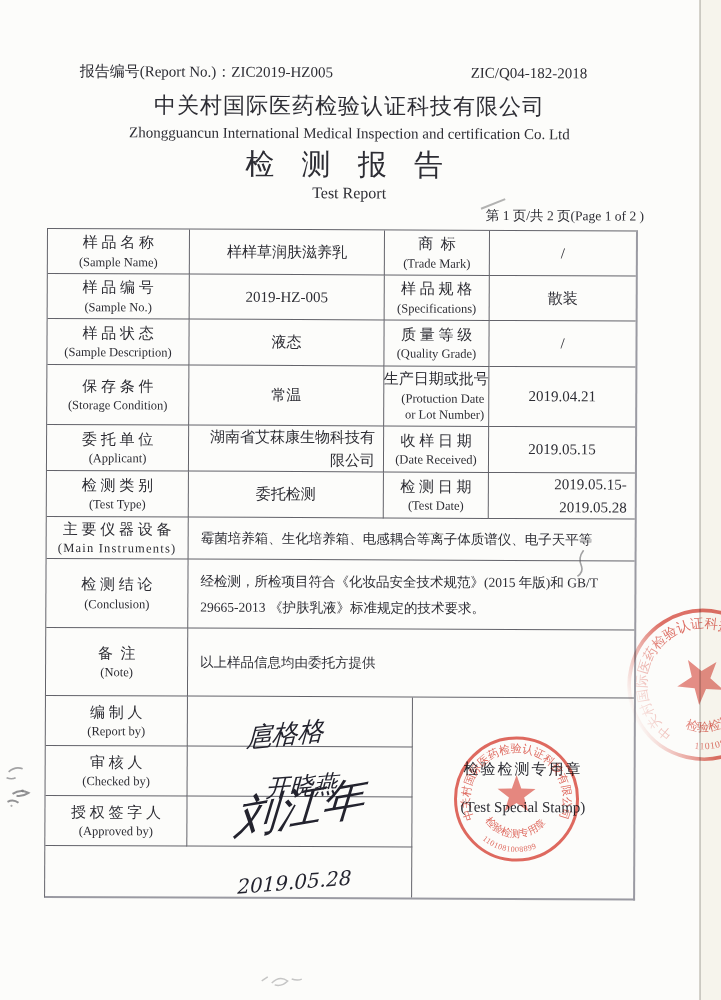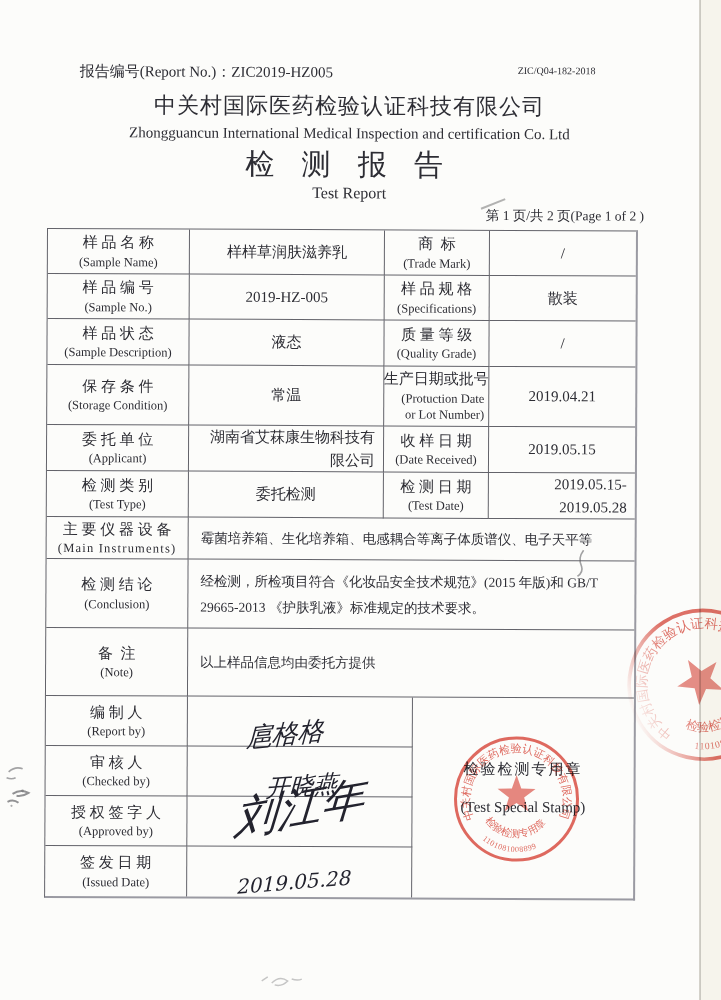--- a/index.html
+++ b/index.html
@@ -6,21 +6,21 @@
     background:#fcfcfa;font-family:"Liberation Serif","DejaVu Serif",serif;}
   .scan{position:relative;width:721px;height:1000px;background:#fcfcfa;}
   
   .edge-strip{position:absolute;top:0;left:701px;width:20px;height:1000px;background:#f6f4ec;}
   .edge-line{position:absolute;top:0;left:699px;width:2px;height:1000px;
     background:linear-gradient(to right,#d8d6cf,#c7c5bd);}
   .content{position:absolute;left:0;top:0;width:721px;height:1000px;
     transform:rotate(0.25deg);transform-origin:60px 0;color:#2d2d34;}
   
   .report-line{position:absolute;left:80px;top:62px;font-size:15px;white-space:nowrap;}
-  .doc-code{position:absolute;left:518px;top:63px;font-size:10px;white-space:nowrap;}
+  .doc-code{position:absolute;left:471px;top:63px;font-size:15px;white-space:nowrap;}
   .company-cn{position:absolute;left:0;top:90px;width:700px;text-align:center;
     font-size:22px;letter-spacing:1px;white-space:nowrap;}
   .company-en{position:absolute;left:0;top:124px;width:700px;text-align:center;font-size:15px;}
   .title-cn{position:absolute;left:0;top:144px;width:700px;text-align:center;
     font-size:29px;letter-spacing:10px;white-space:pre;}
   .title-en{position:absolute;left:0;top:183px;width:700px;text-align:center;font-size:16px;}
   .page-ind{position:absolute;left:0;top:205px;width:645px;text-align:right;font-size:13.5px;}
   
   .tbl{position:absolute;left:48px;top:228px;width:588px;
     border:1px solid #63636a;border-right:2px solid #9a9aa2;border-bottom:2px solid #9a9aa2;}
@@ -208,24 +208,20 @@
           </div>
 
         <div class="c lab" style="grid-column:1;grid-row:3;">
           <div class="cn">授 权 签 字 人</div>
           <div class="en">(Approved by)</div>
           </div>
         <div class="c" style="grid-column:2;grid-row:3;">
           <span class="hand sig-approved">刘江年</span>
           </div>
 
-        <div class="c lab noB" style="grid-column:1;grid-row:4;">
-          <div class="cn">签 发 日 期</div>
-          <div class="en">(Issued Date)</div>
-          </div>
         <div class="c noB" style="grid-column:2;grid-row:4;">
           <span class="hand sig-date">2019.05.28</span>
           </div>
 
         <div class="c noR noB" style="grid-column:3;grid-row:1 / span 4;">
           <div class="stampcell-text" style="text-align:center;">
             <div class="l1">检验检测专用章</div>
             <div class="l2">(Test Special Stamp)</div>
           </div>
         </div>

